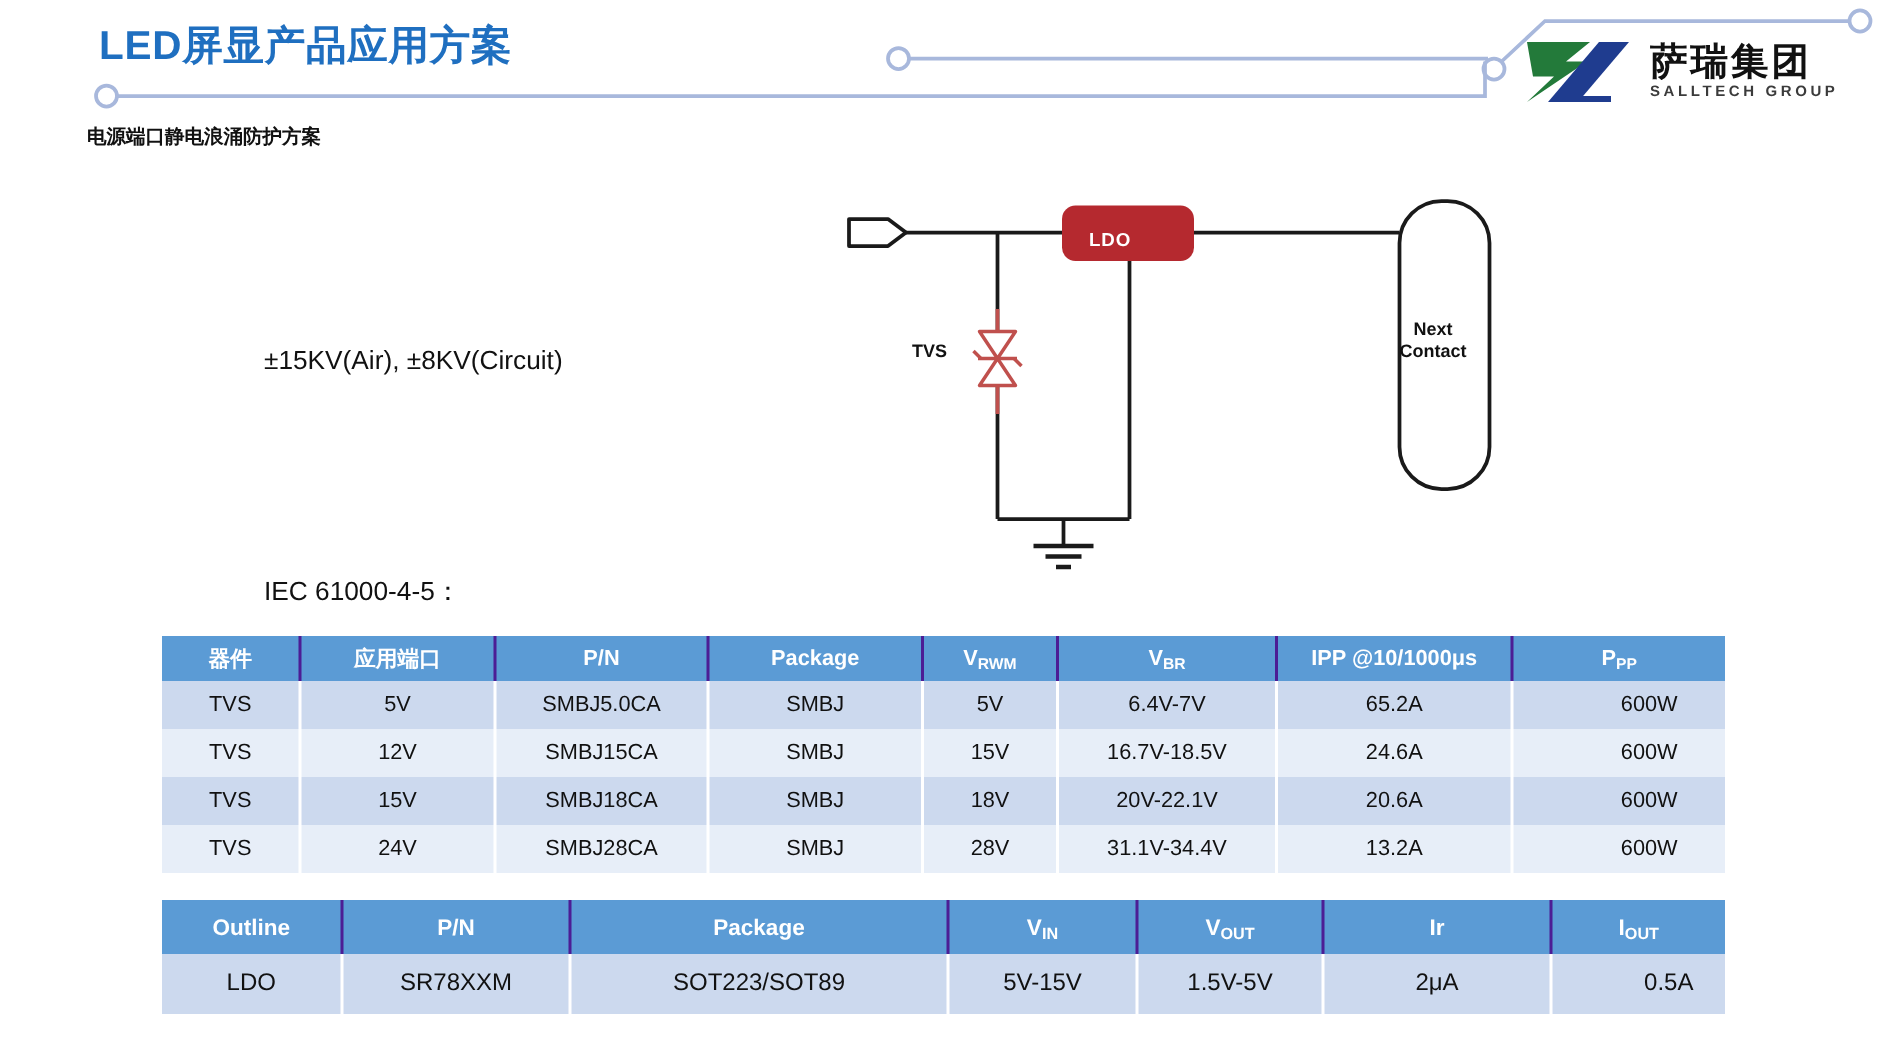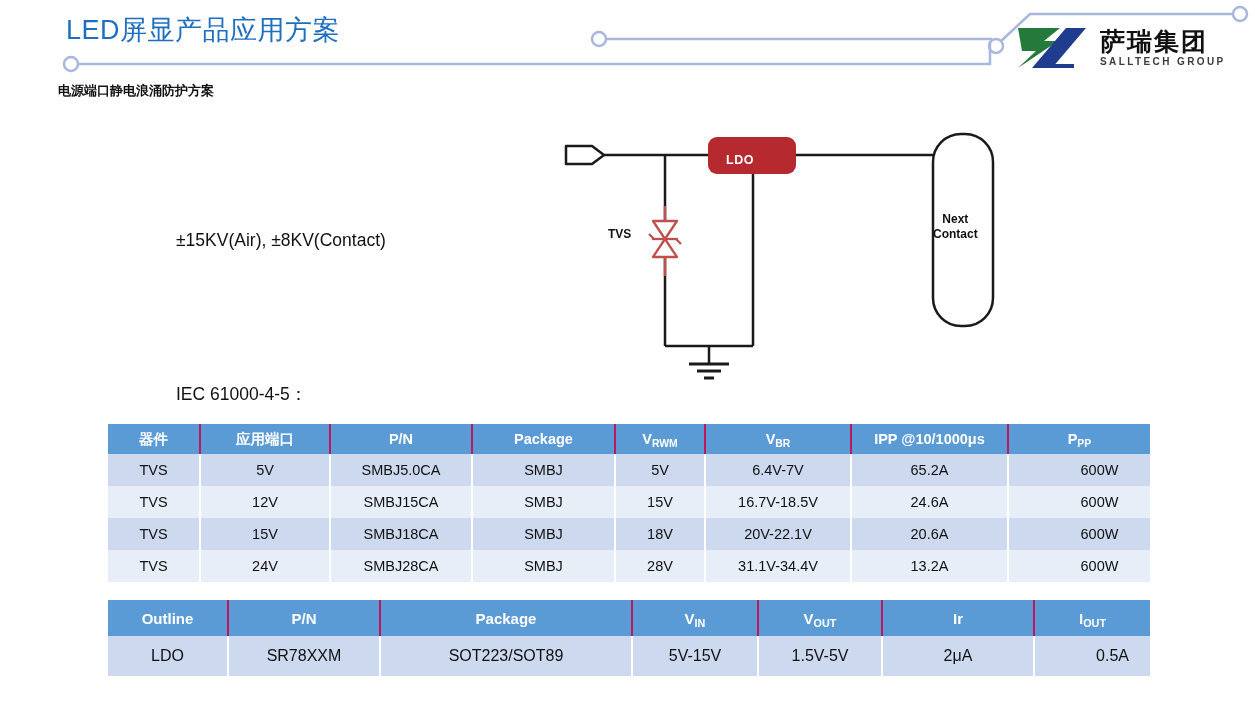--- a/index.html
+++ b/index.html
@@ -20,21 +20,21 @@
   #header-deco {
     position: absolute;
     left: 0; top: 0;
     width: 1255px; height: 95px;
     pointer-events: none;
   }
   #slide-title {
     position: absolute;
     left: 66px; top: 12px;
     font-size: 27px;
-    font-weight: normal;
+    font-weight: bold;
     color: #1F6FC0;
     letter-spacing: 0.5px;
     white-space: nowrap;
   }
   #subtitle {
     position: absolute;
     left: 58px; top: 82px;
     font-size: 13px;
     font-weight: bold;
     color: #111111;
@@ -107,21 +107,21 @@
   table {
     position: absolute;
     border-collapse: collapse;
     table-layout: fixed;
   }
   table th {
     background: #5B9BD5;
     color: #ffffff;
     font-size: 14.5px;
     font-weight: bold;
-    border-right: 2px solid #be185d;
+    border-right: 2px solid #4c1d95;
     padding: 0;
     height: 30px;
     text-align: center;
     vertical-align: middle;
   }
   table th:last-child { border-right: none; }
   table td {
     font-size: 14.5px;
     color: #111111;
     text-align: center;
@@ -165,21 +165,21 @@
     <path d="M 52 4 L 72 4 L 38 44 L 18 44 Z" fill="#1F3C8F"></path>
     <path d="M 30 40 L 60 40 L 60 44 L 26 44 Z" fill="#1F3C8F"></path>
   </svg>
   <div id="logo-text-wrap">
     <div id="logo-cn">萨瑞集团</div>
     <div id="logo-en">SALLTECH GROUP</div>
   </div>
 </div>
 
 <div id="spec-text">
-  <div>±15KV(Air), ±8KV(Contact)</div>
+  <div>±15KV(Air), ±8KV(Circuit)</div>
   <span class="spec-gap"></span>
   <div>IEC 61000-4-5：</div>
   <div>±1000V（1.2/50μs &amp; 8/20μs）</div>
   <span class="spec-gap"></span>
   <div>DC：5V/12V/15V/24V</div>
 </div>
 
 <svg id="circuit" width="480" height="260" viewBox="0 0 480 260">
 
   <path d="M 18 18 L 44 18 L 56 27 L 44 36 L 18 36 Z" fill="#ffffff" stroke="#1A1A1A" stroke-width="2.5" stroke-linejoin="round"></path>

